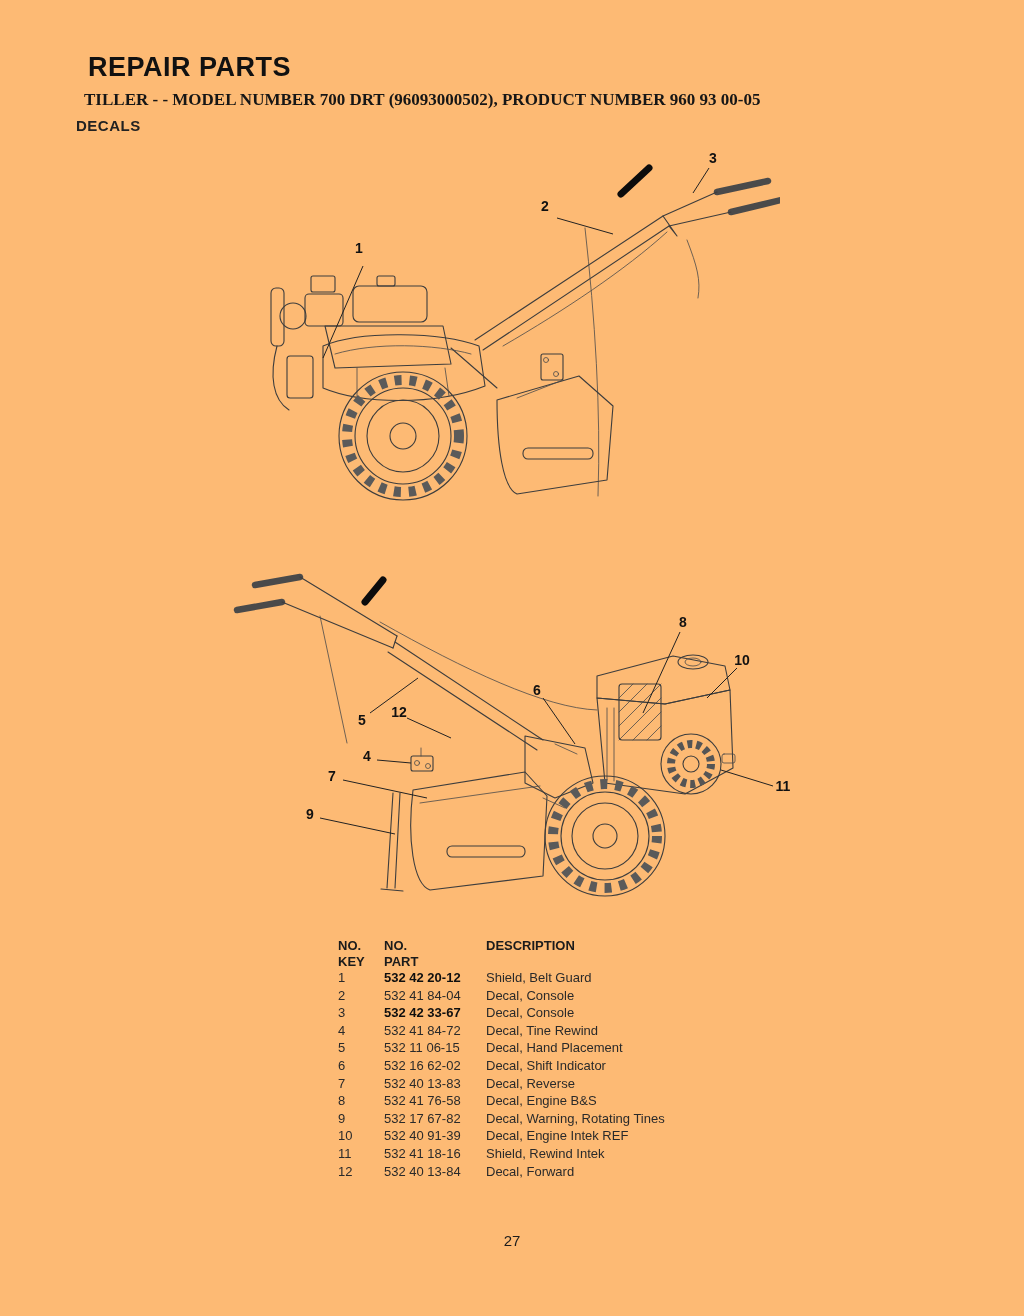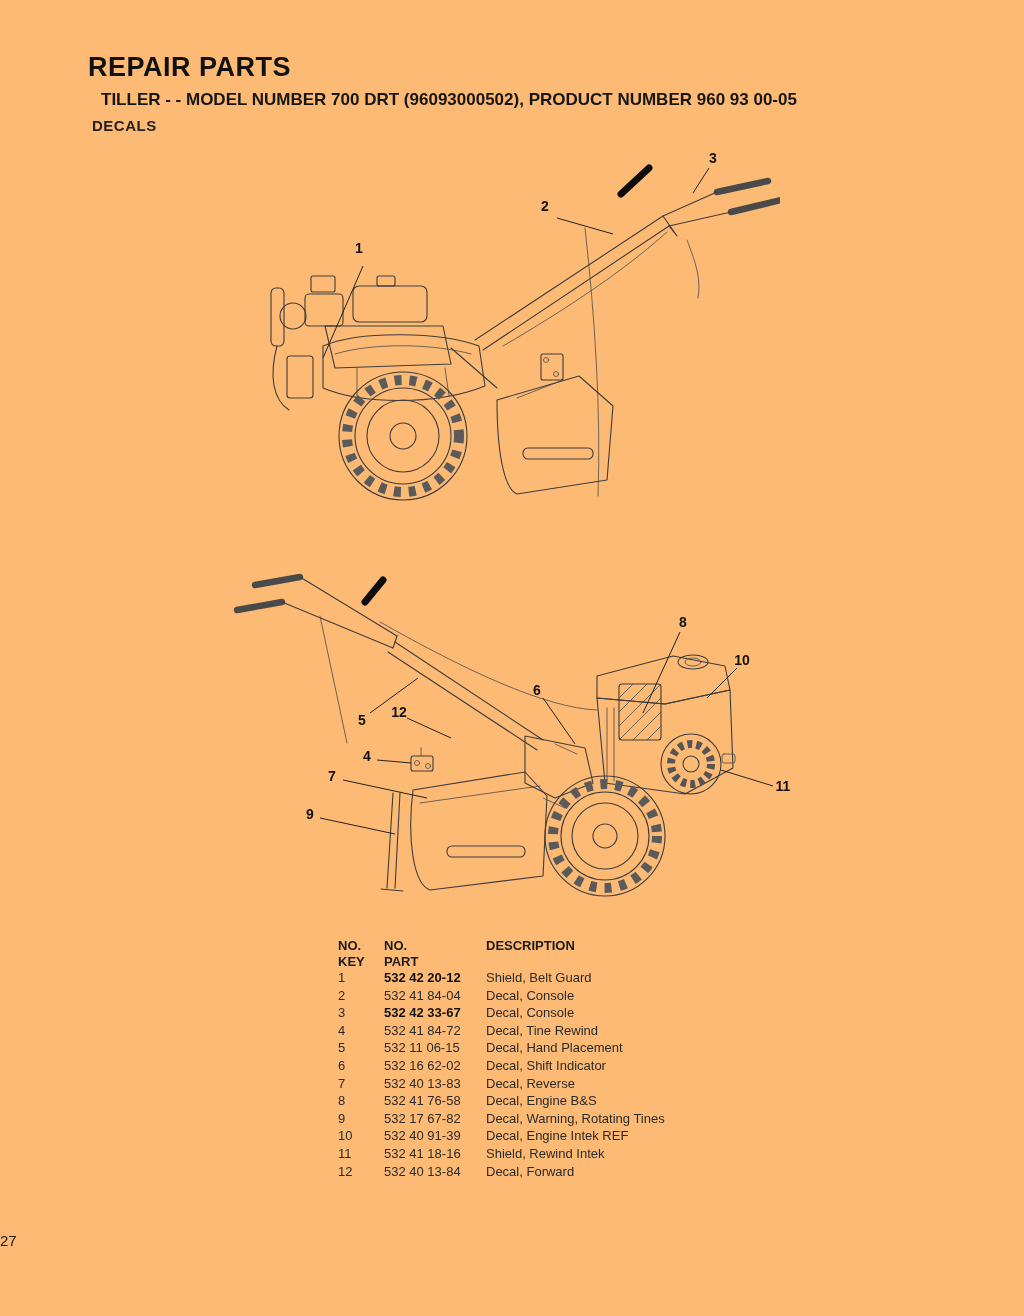--- a/index.html
+++ b/index.html
@@ -2,40 +2,40 @@
 <html><head>
 <meta charset="utf-8">
 <style>
   * { margin:0; padding:0; box-sizing:border-box; }
   html,body { background:#ffffff; }
   .page {
     position:relative; width:1024px; height:1316px; background:#fdba74;
     font-family:"Liberation Sans", sans-serif; color:#1c1c1c; overflow:hidden;
   }
   .title { position:absolute; left:88px; top:52px; font-size:27px; font-weight:bold; letter-spacing:0.5px; color:#111; }
-  .subtitle { position:absolute; left:101px; top:90px; font-size:17px; font-weight:bold; color:#161616; }
-  .section-heading { position:absolute; left:92px; top:117px; font-size:15px; font-weight:bold; letter-spacing:0.5px; color:#222;text-align:center; }
+  .subtitle { position:absolute; left:84px; top:90px; font-size:17px; font-weight:bold; color:#161616;font-family:Liberation Serif, serif; }
+  .section-heading { position:absolute; left:76px; top:117px; font-size:15px; font-weight:bold; letter-spacing:0.5px; color:#222;text-align:center; }
   .diagram { position:absolute; }
   .diagram svg { display:block; }
   .callout { position:absolute; transform:translate(-50%,-50%); font-size:14px; font-weight:bold; color:#111; }
   .ln { fill:none; stroke:#3d3d3d; stroke-width:1.1; stroke-linecap:round; stroke-linejoin:round; }
   .thin { fill:none; stroke:#4a4a4a; stroke-width:0.8; stroke-linecap:round; }
   .thick { fill:none; stroke:#4a4a4a; stroke-width:6.5; stroke-linecap:round; }
   .black { fill:none; stroke:#0c0c0c; stroke-width:7; stroke-linecap:round; }
   .tread { fill:none; stroke:#5a5a5a; stroke-width:10; stroke-dasharray:7 8; }
   .ring { fill:none; stroke:#555; stroke-width:8; stroke-dasharray:5 4; }
   .leader { stroke:#222; stroke-width:1; }
   .parts-table { position:absolute; left:338px; top:938px; border-collapse:collapse; font-size:13px; color:#2a2a2a; }
   .parts-table th { text-align:left; font-weight:bold; padding:0; line-height:16px; color:#1b1b1b; vertical-align:bottom; }
   .parts-table td { padding:0 0 1px 0; line-height:16.6px; vertical-align:top; white-space:nowrap; }
   td.key, th.key { width:46px; }
   td.part, th.part { width:102px; }
   td.desc { min-width:250px; }
   .b { font-weight:bold; color:#0f0f0f; }
-  .page-number { position:absolute; left:0; right:0; top:1232px; text-align:left; font-size:15px; color:#1c1c1c; }
+  .page-number { position:absolute; left:0; right:0; top:1232px; text-align:center; font-size:15px; color:#1c1c1c; }
 </style>
 </head>
 <body>
 
 <div class="page">
 
   <h1 class="title">REPAIR PARTS</h1>
   <h2 class="subtitle">TILLER - - MODEL NUMBER 700 DRT (96093000502), PRODUCT NUMBER 960 93 00-05</h2>
   <h3 class="section-heading">DECALS</h3>
 

